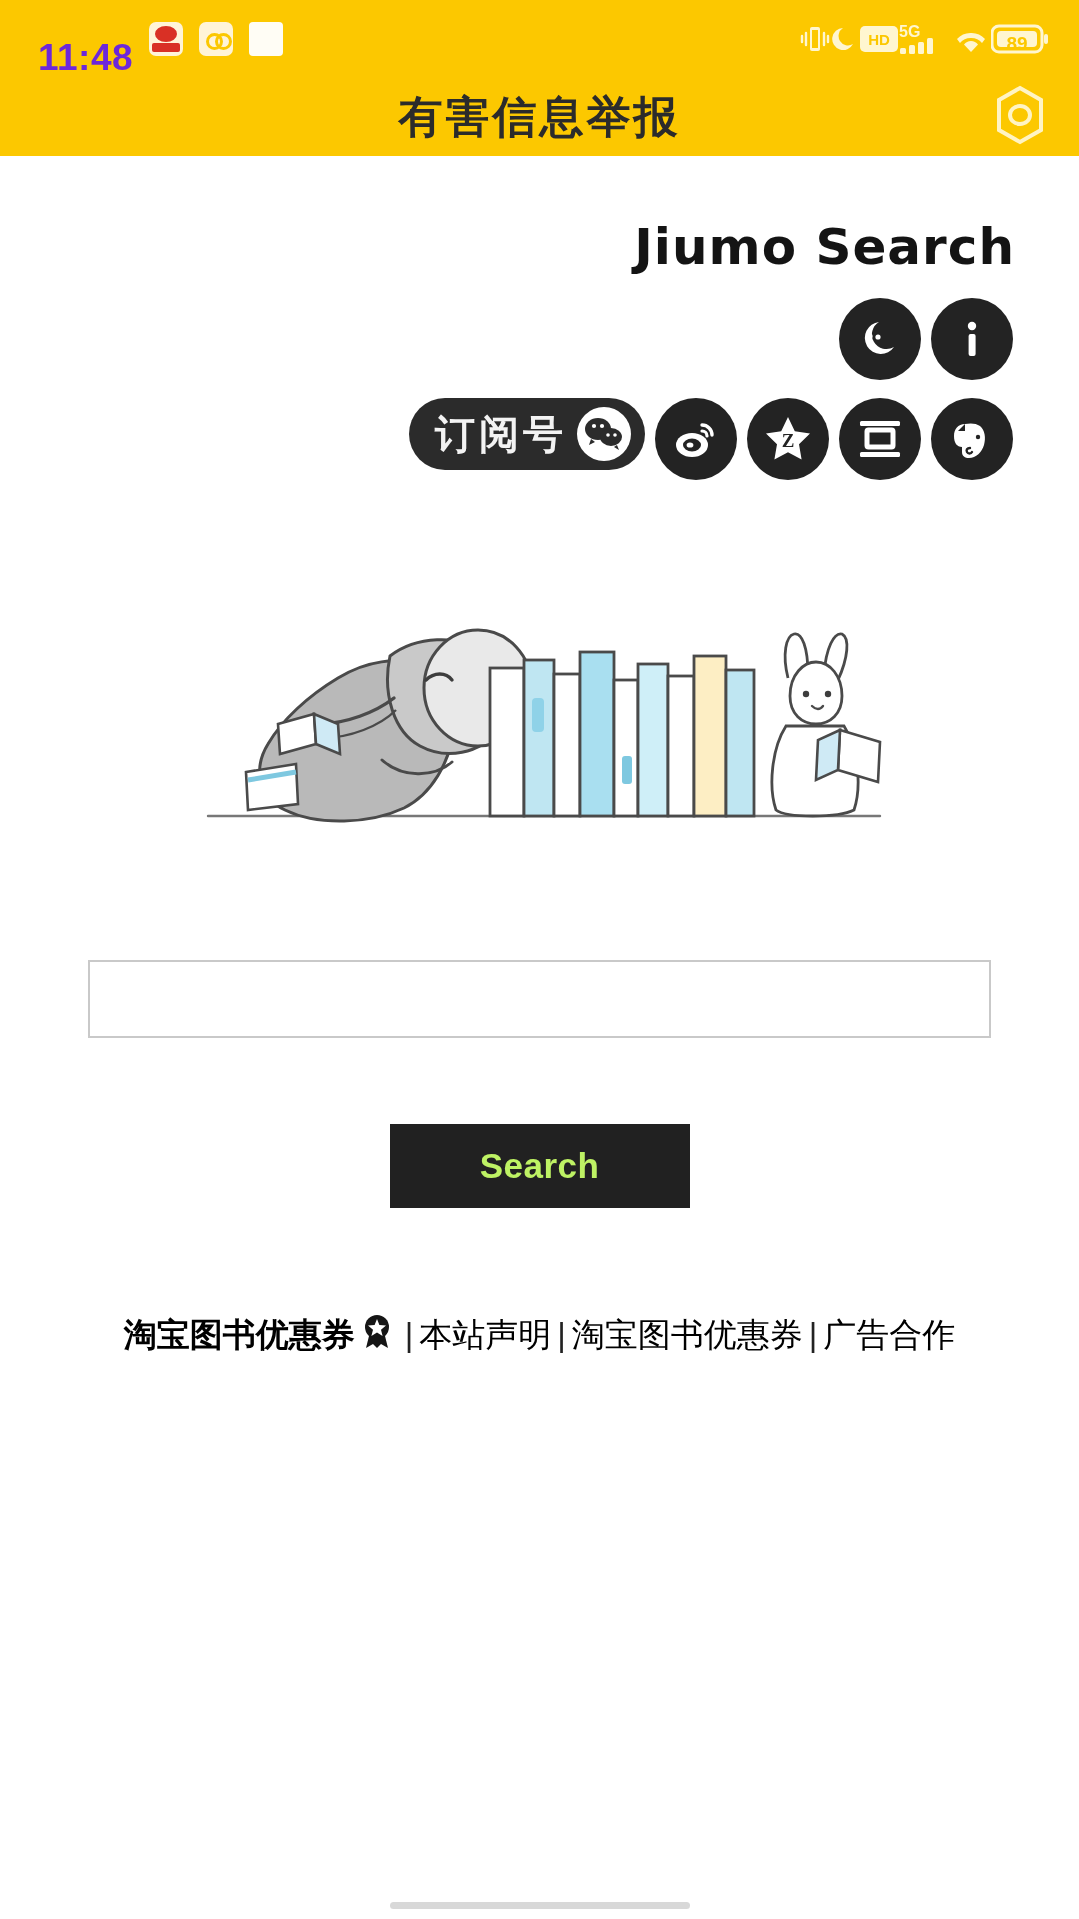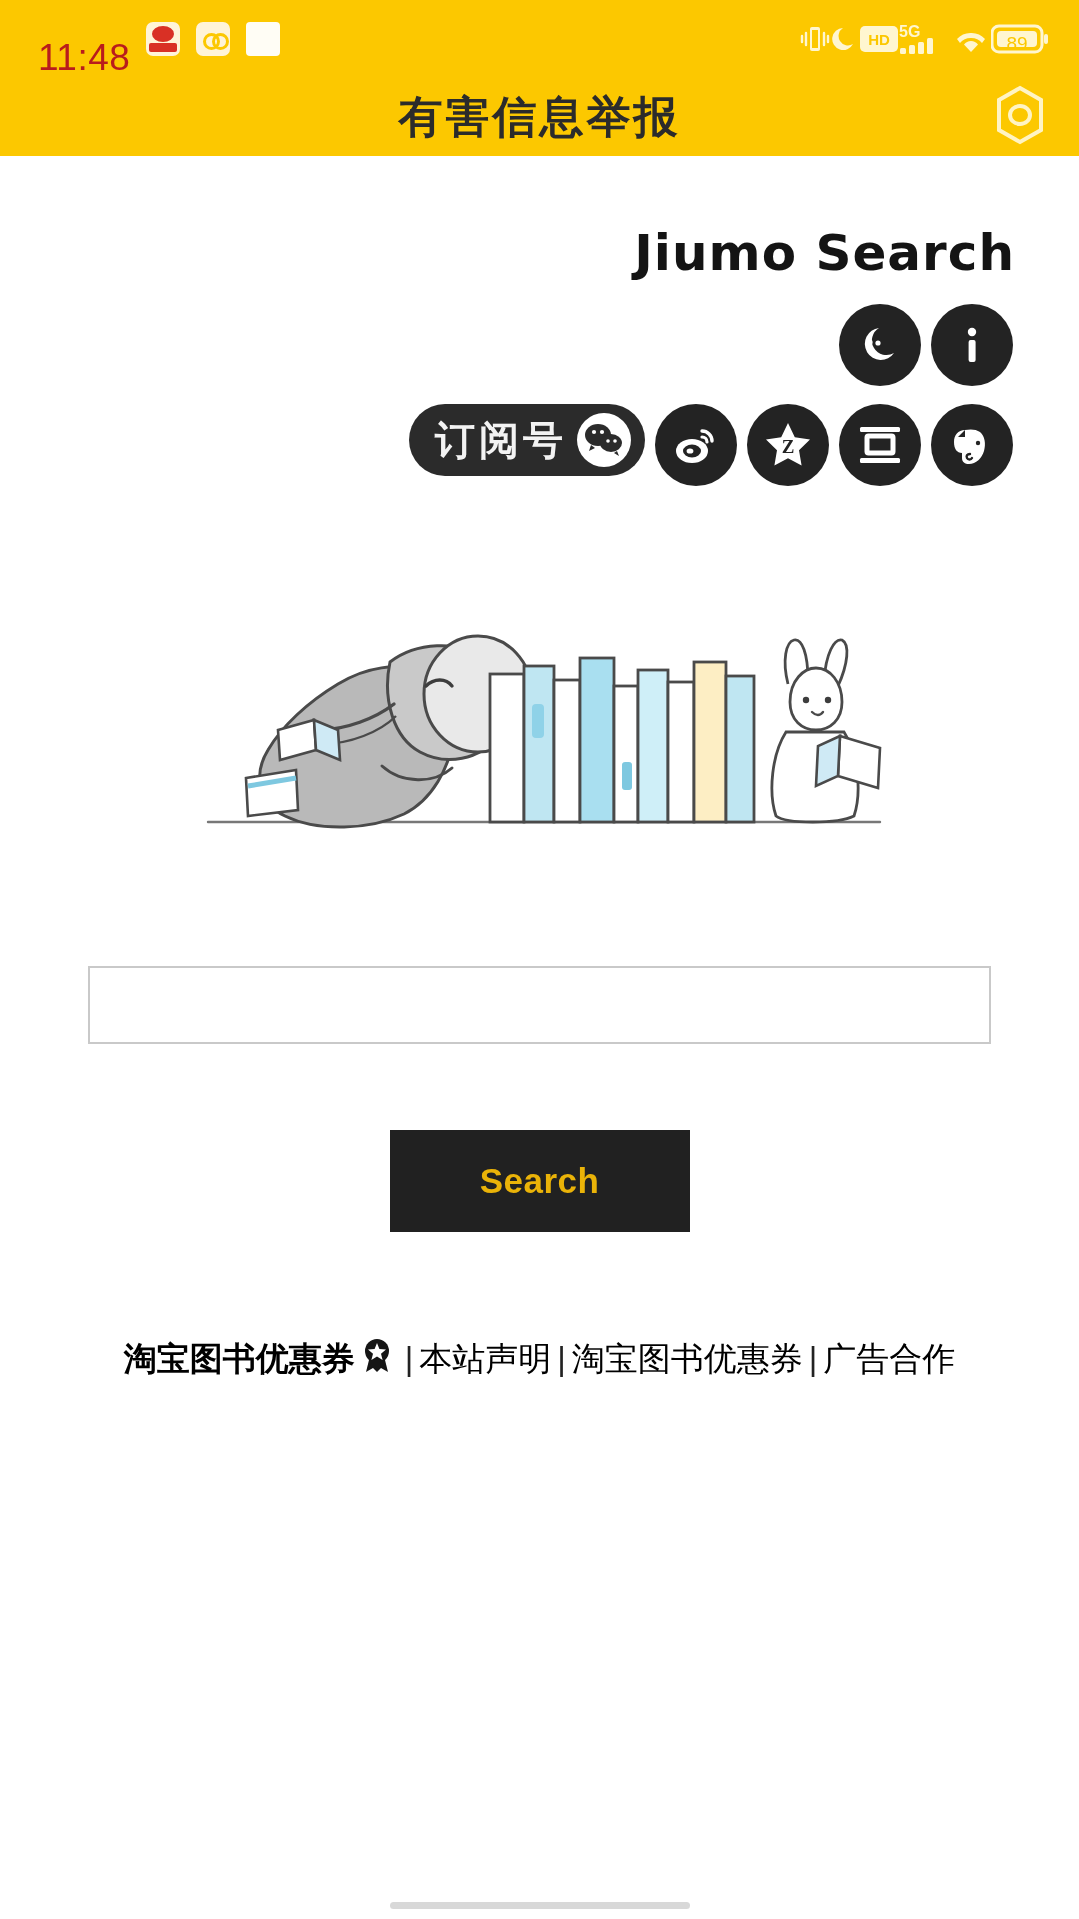--- a/index.html
+++ b/index.html
@@ -11,54 +11,54 @@
   }
   .screen { position: relative; width: 1079px; height: 1919px; background:#fff; }
 
   
   .statusbar {
     height: 78px; background: #FCC800;
     display: flex; align-items: center; justify-content: space-between;
     padding: 0 30px 0 38px;
   }
   .sb-left { display: flex; align-items: center; gap: 16px; }
-  .sb-time { font-size: 37px; font-weight: 400; color: #b91c1c; letter-spacing: 0.5px; margin-top: 38px; }
+  .sb-time { font-size: 37px; font-weight: 700; color: #6d28d9; letter-spacing: 0.5px; margin-top: 38px; }
   .sb-app-icon { width: 34px; height: 34px; border-radius: 7px; display:inline-block; }
   .ico-redpack { background:#fff4d8; position:relative; overflow:hidden; }
   .ico-redpack::before{ content:""; position:absolute; left:6px; top:4px; width:22px; height:16px; border-radius:50%; background:#d93025;}
   .ico-redpack::after{ content:""; position:absolute; left:3px; bottom:4px; width:28px; height:9px; border-radius:2px; background:#d93025;}
   .ico-cloud { background:#fff4d8; position:relative; }
   .ico-cloud::before{content:"";position:absolute;left:7px;top:11px;width:11px;height:11px;border:3px solid #FCC800;border-radius:50%;}
   .ico-cloud::after{content:"";position:absolute;left:16px;top:11px;width:11px;height:11px;border:3px solid #FCC800;border-radius:50%;}
   .ico-blank { background:#fffdf5; border-radius:4px; }
 
   .sb-right { display: flex; align-items: center; gap: 1px; }
   .sb-right svg { display:block; }
   .battery-wrap { position: relative; display:flex; align-items:center; }
   .battery-num {
     position:absolute; left:0; top:0; width:52px; height:40px;
     display:flex; align-items:center; justify-content:center;
-    font-size:19px; font-weight:400; color:#FCC800;
+    font-size:19px; font-weight:700; color:#FCC800;
   }
 
   
   .appbar {
     height: 78px; background: #FCC800;
     display:flex; align-items:center; justify-content:center;
     position: relative;
   }
   .appbar-title {
     font-size: 44px; font-weight: 800; color:#2b2b2b;
     letter-spacing: 3px;
     font-family: "Liberation Sans", "DejaVu Sans", sans-serif;
   }
   .appbar-action { position:absolute; right: 28px; top:50%; transform: translateY(-50%); }
 
   
-  .page { background:#fff; padding-top: 14px; }
+  .page { background:#fff; padding-top: 8px; }
 
   .brand-block { padding-top: 54px; padding-right: 64px; text-align: right; }
   .brand-logo {
     display:inline-block;
     font-family: "DejaVu Sans", sans-serif;
     font-size: 50px; font-weight: 800; color:#141414;
     letter-spacing: 1px;
   }
 
   .icon-row { display:flex; justify-content:flex-end; align-items:flex-start; gap: 10px; padding-right: 66px; }
@@ -92,21 +92,21 @@
   .search-wrap { margin-top: 112px; padding: 0 88px; }
   .search-input {
     width: 100%; height: 78px;
     border: 2px solid #c9c9c9; background:#fff;
     font-size: 30px; color:#222; padding: 0 16px;
     font-family: "Liberation Sans", sans-serif;
     outline: none;
   }
   .search-btn-wrap { margin-top: 86px; display:flex; justify-content:center; }
   .search-btn {
-    width: 300px; height: 102px; background:#212121; color:#eab308;
+    width: 300px; height: 84px; background:#212121; color:#bef264;
     border: none; font-size: 35px; font-weight: 600;
     font-family: "Liberation Sans", sans-serif; cursor:pointer;
     letter-spacing: 0.5px;
   }
 
   
   .footer {
     margin-top: 102px; padding: 0 52px;
     text-align:center; line-height: 1.5;
     font-size: 33px; color:#111;

